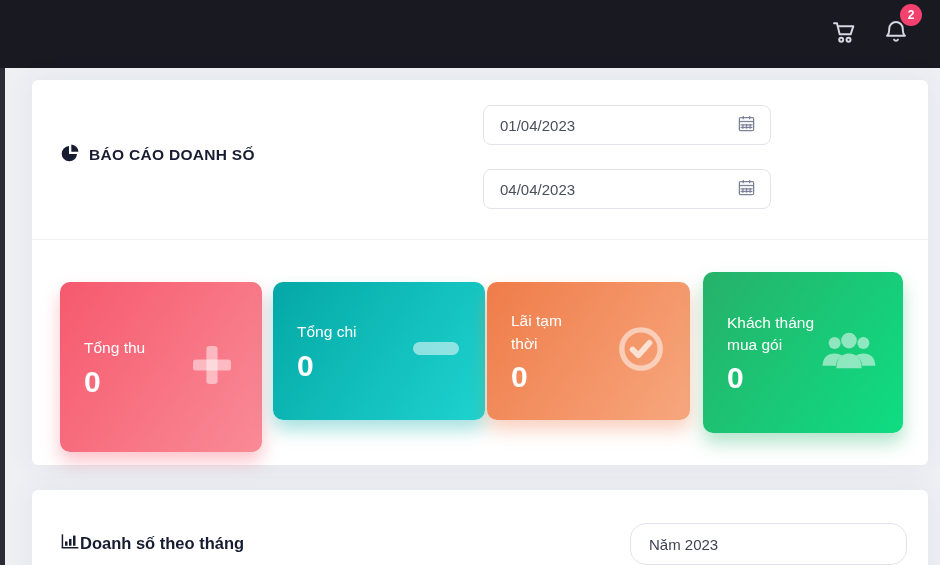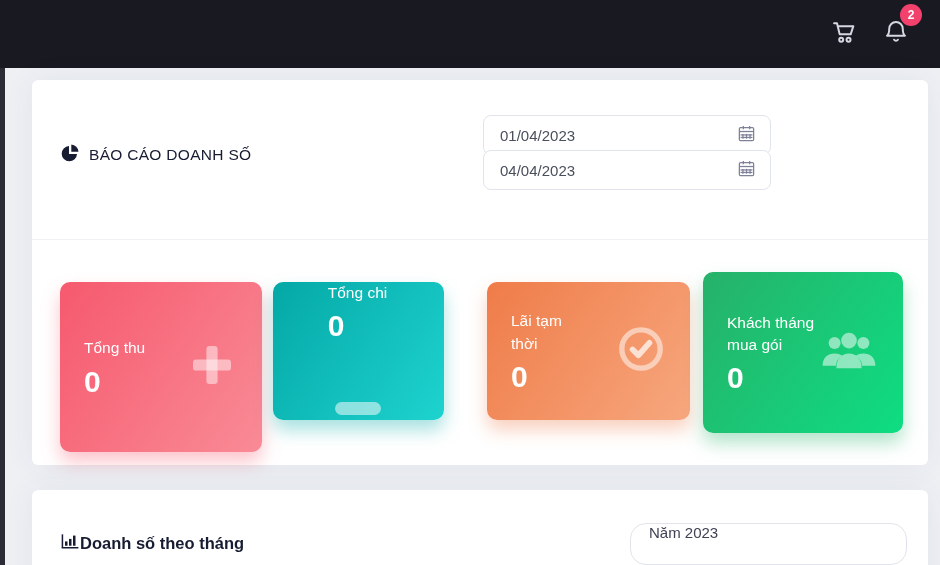--- a/index.html
+++ b/index.html
@@ -53,66 +53,66 @@
   }
   .panel-report { left: 32px; top: 80px; width: 896px; height: 385px; }
   .panel-monthly { left: 32px; top: 490px; width: 896px; height: 140px; }
 
   .report-header { position: absolute; left: 0; top: 0; width: 100%; height: 159px; }
   .report-title-wrap {
     position: absolute; left: 28px; top: 63px;
     display: flex; align-items: center; gap: 9px;
   }
   .report-title {
-    font-size: 15.5px; font-weight: normal; color: #181c32; letter-spacing: .3px;
+    font-size: 15.5px; font-weight: bold; color: #181c32; letter-spacing: .3px;
   }
   .divider {
     position: absolute; left: 0; top: 159px; width: 100%; height: 1px;
     background: #f0f1f4;
   }
 
   .date-input {
     position: absolute; left: 451px; width: 288px; height: 40px;
     border: 1px solid #e1e4ec; border-radius: 8px; background: #fff;
     display: flex; align-items: center; justify-content: space-between;
     padding: 0 14px 0 16px; cursor: text;
   }
-  .date-input.first { top: 35px; gap: 12px; }
-  .date-input.second { top: 70px; }
+  .date-input.first { top: 25px; gap: 12px; }
+  .date-input.second { top: 89px; }
   .date-value { font-size: 15px; color: #4a4f5c; }
 
   
   .stat-card {
     position: absolute; border-radius: 10px; color: #fff;
     display: flex; align-items: center; justify-content: space-between;
     padding: 0 26px 0 24px;
   }
   .stat-card.c0 { left: 28px;  top: 202px; width: 202px; height: 170px;
     box-shadow: 0 10px 18px rgba(246, 89, 110, .35); }
-  .stat-card.c1 { left: 241px; top: 202px; width: 171px; height: 138px;
-    box-shadow: 0 10px 18px rgba(4, 168, 166, .35); flex-direction: column; }
+  .stat-card.c1 { left: 241px; top: 202px; width: 212px; height: 138px;
+    box-shadow: 0 10px 18px rgba(4, 168, 166, .35); }
   .stat-card.c2 { left: 455px; top: 202px; width: 203px; height: 138px;
     box-shadow: 0 10px 18px rgba(239, 124, 73, .35); gap: 32px; }
   .stat-card.c3 { left: 671px; top: 192px; width: 200px; height: 161px;
     box-shadow: 0 10px 18px rgba(38, 177, 105, .35); }
   .stat-text { display: flex; flex-direction: column; }
   .stat-label { font-size: 15.5px; font-weight: 500; max-width: 118px; line-height: 1.45; }
   .stat-value { font-size: 30px; font-weight: bold; margin-top: 7px; line-height: 1; }
   .stat-icon { flex: 0 0 auto; opacity: .95; }
 
   
   .monthly-title-wrap {
     position: absolute; left: 28px; top: 41px;
     display: flex; align-items: center; gap: 0;
   }
   .monthly-title { font-size: 16.5px; font-weight: bold; color: #181c32; }
   .year-select {
     position: absolute; left: 598px; top: 33px; width: 277px; height: 42px;
     border: 1px solid #e1e4ec; border-radius: 16px; background: #fff;
-    display: flex; align-items: flex-start; padding-left: 18px; cursor: pointer;
+    display: flex; align-items: center; padding-left: 18px; cursor: pointer;
   }
   .year-value { font-size: 15px; color: #3f4254; }
 </style>
 </head>
 <body>
 
 <div class="stage">
 
   <div class="navbar">
 

